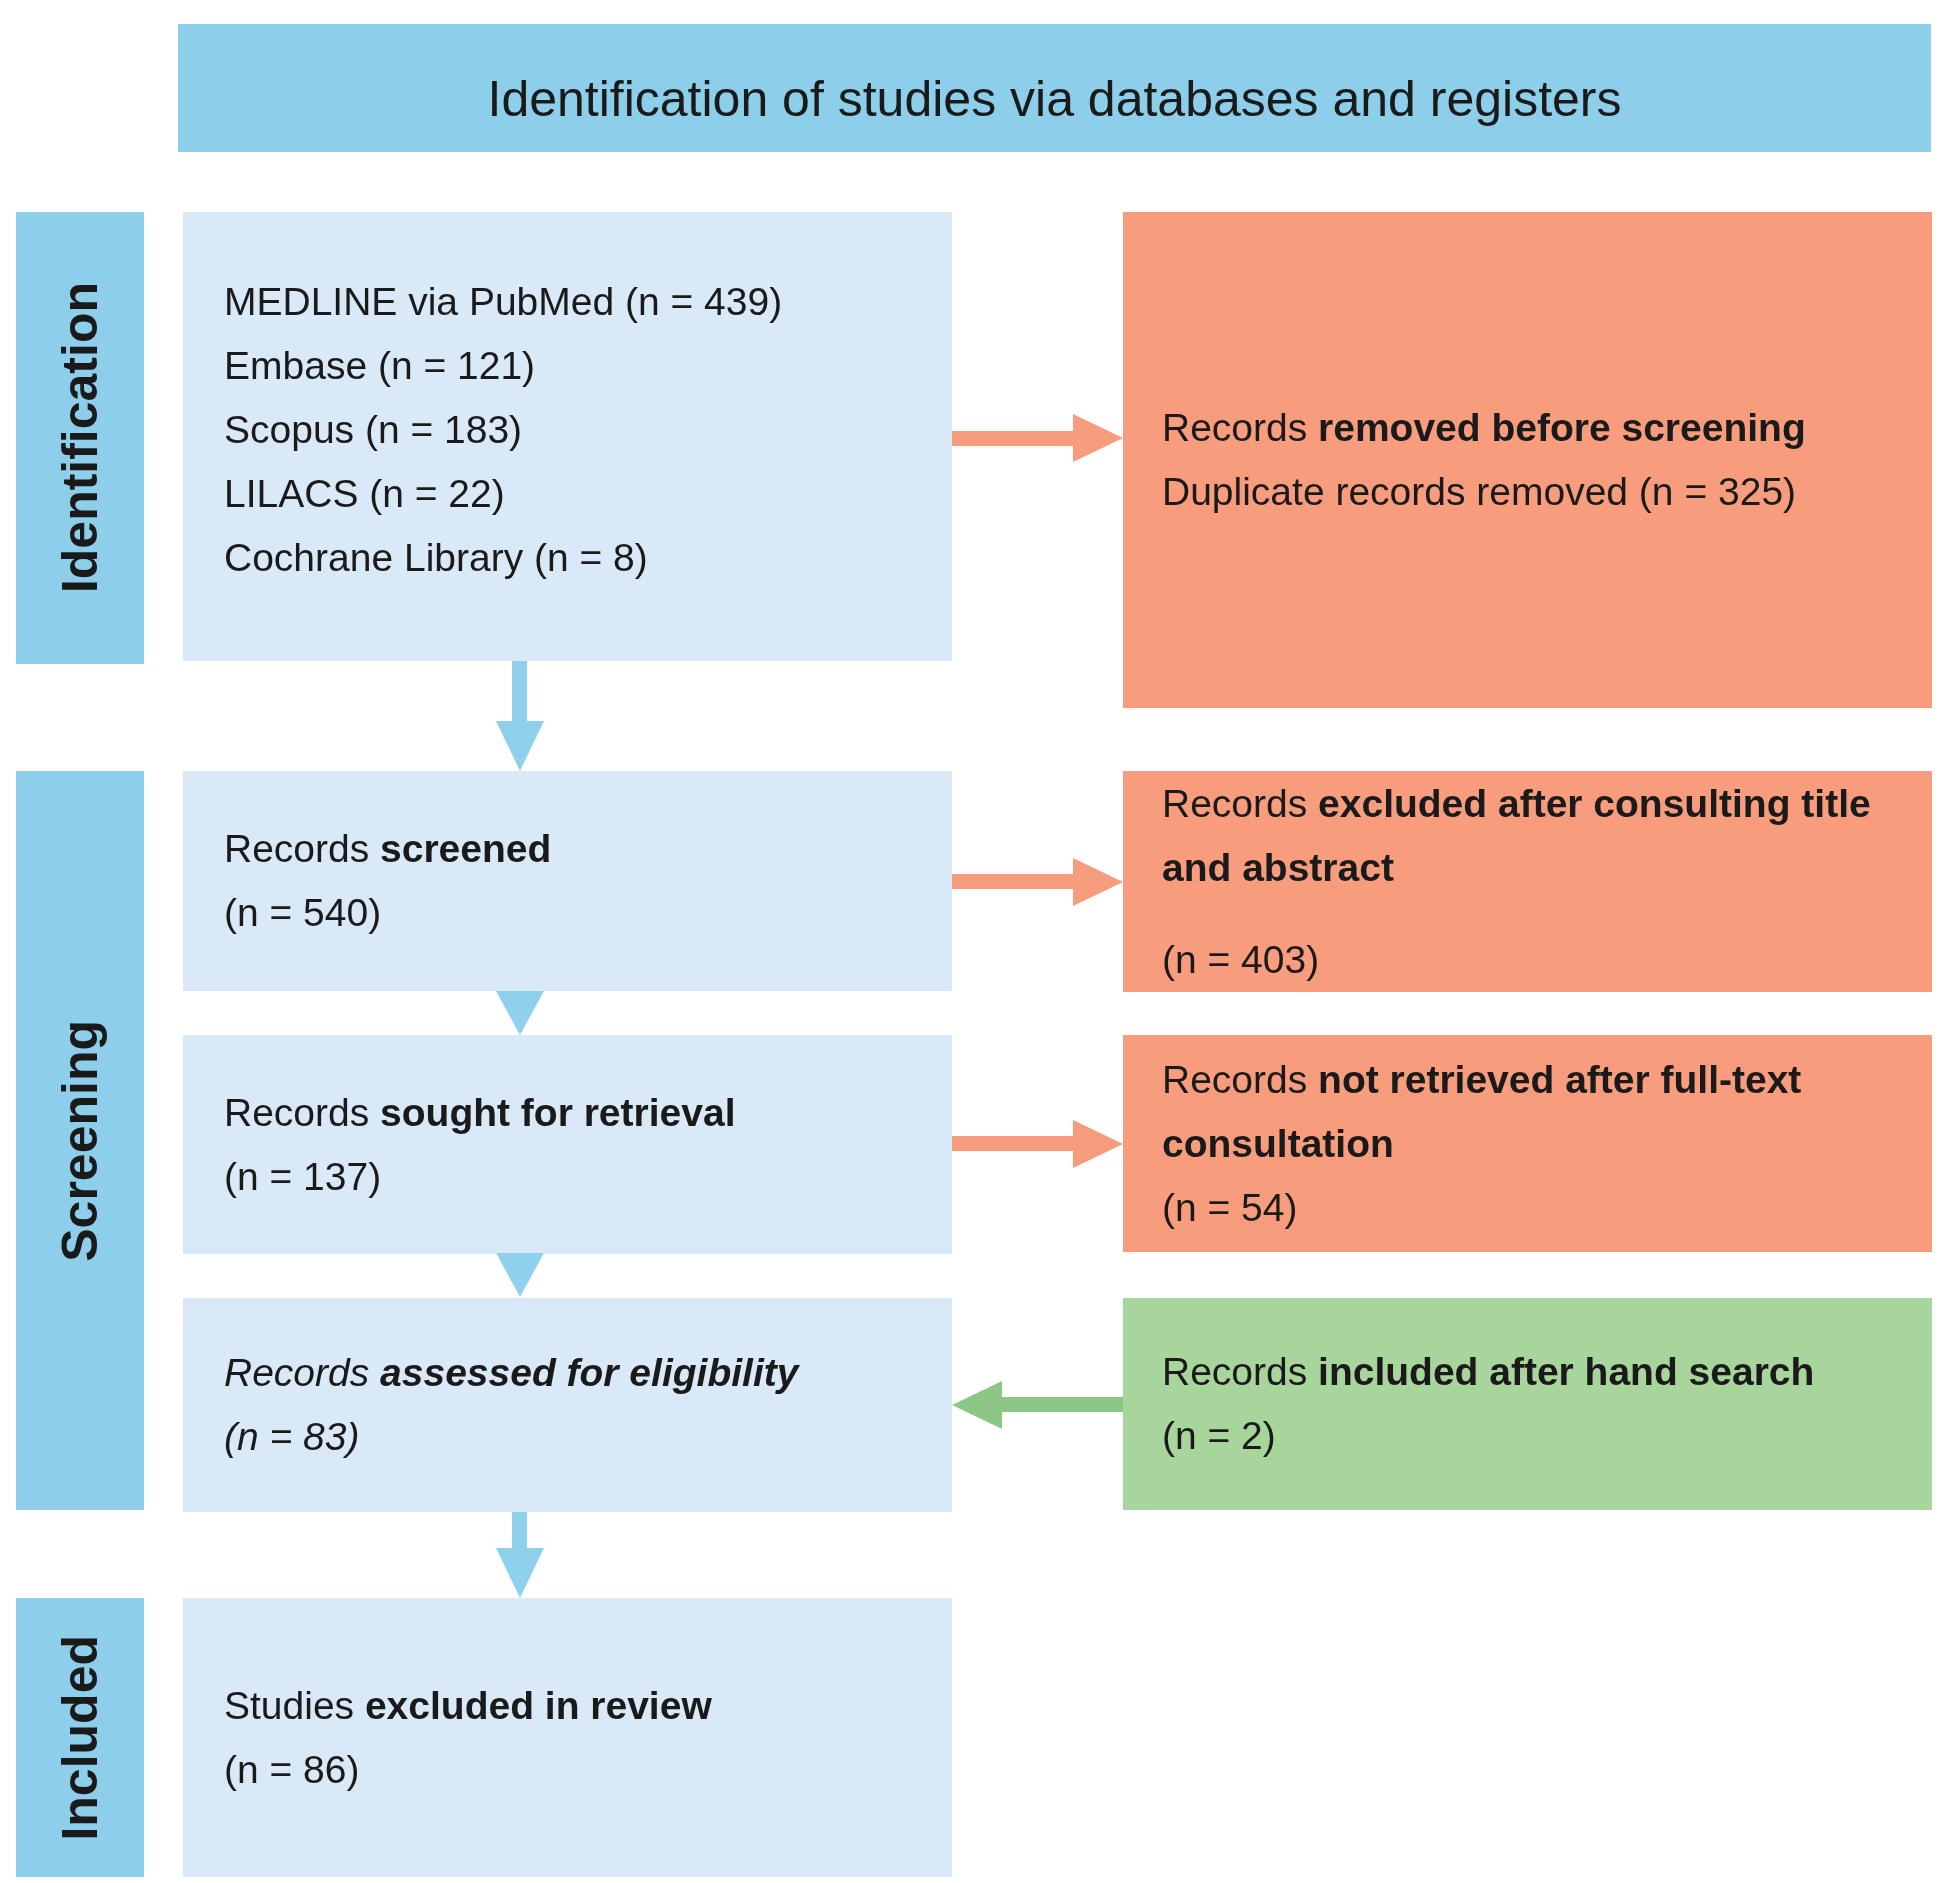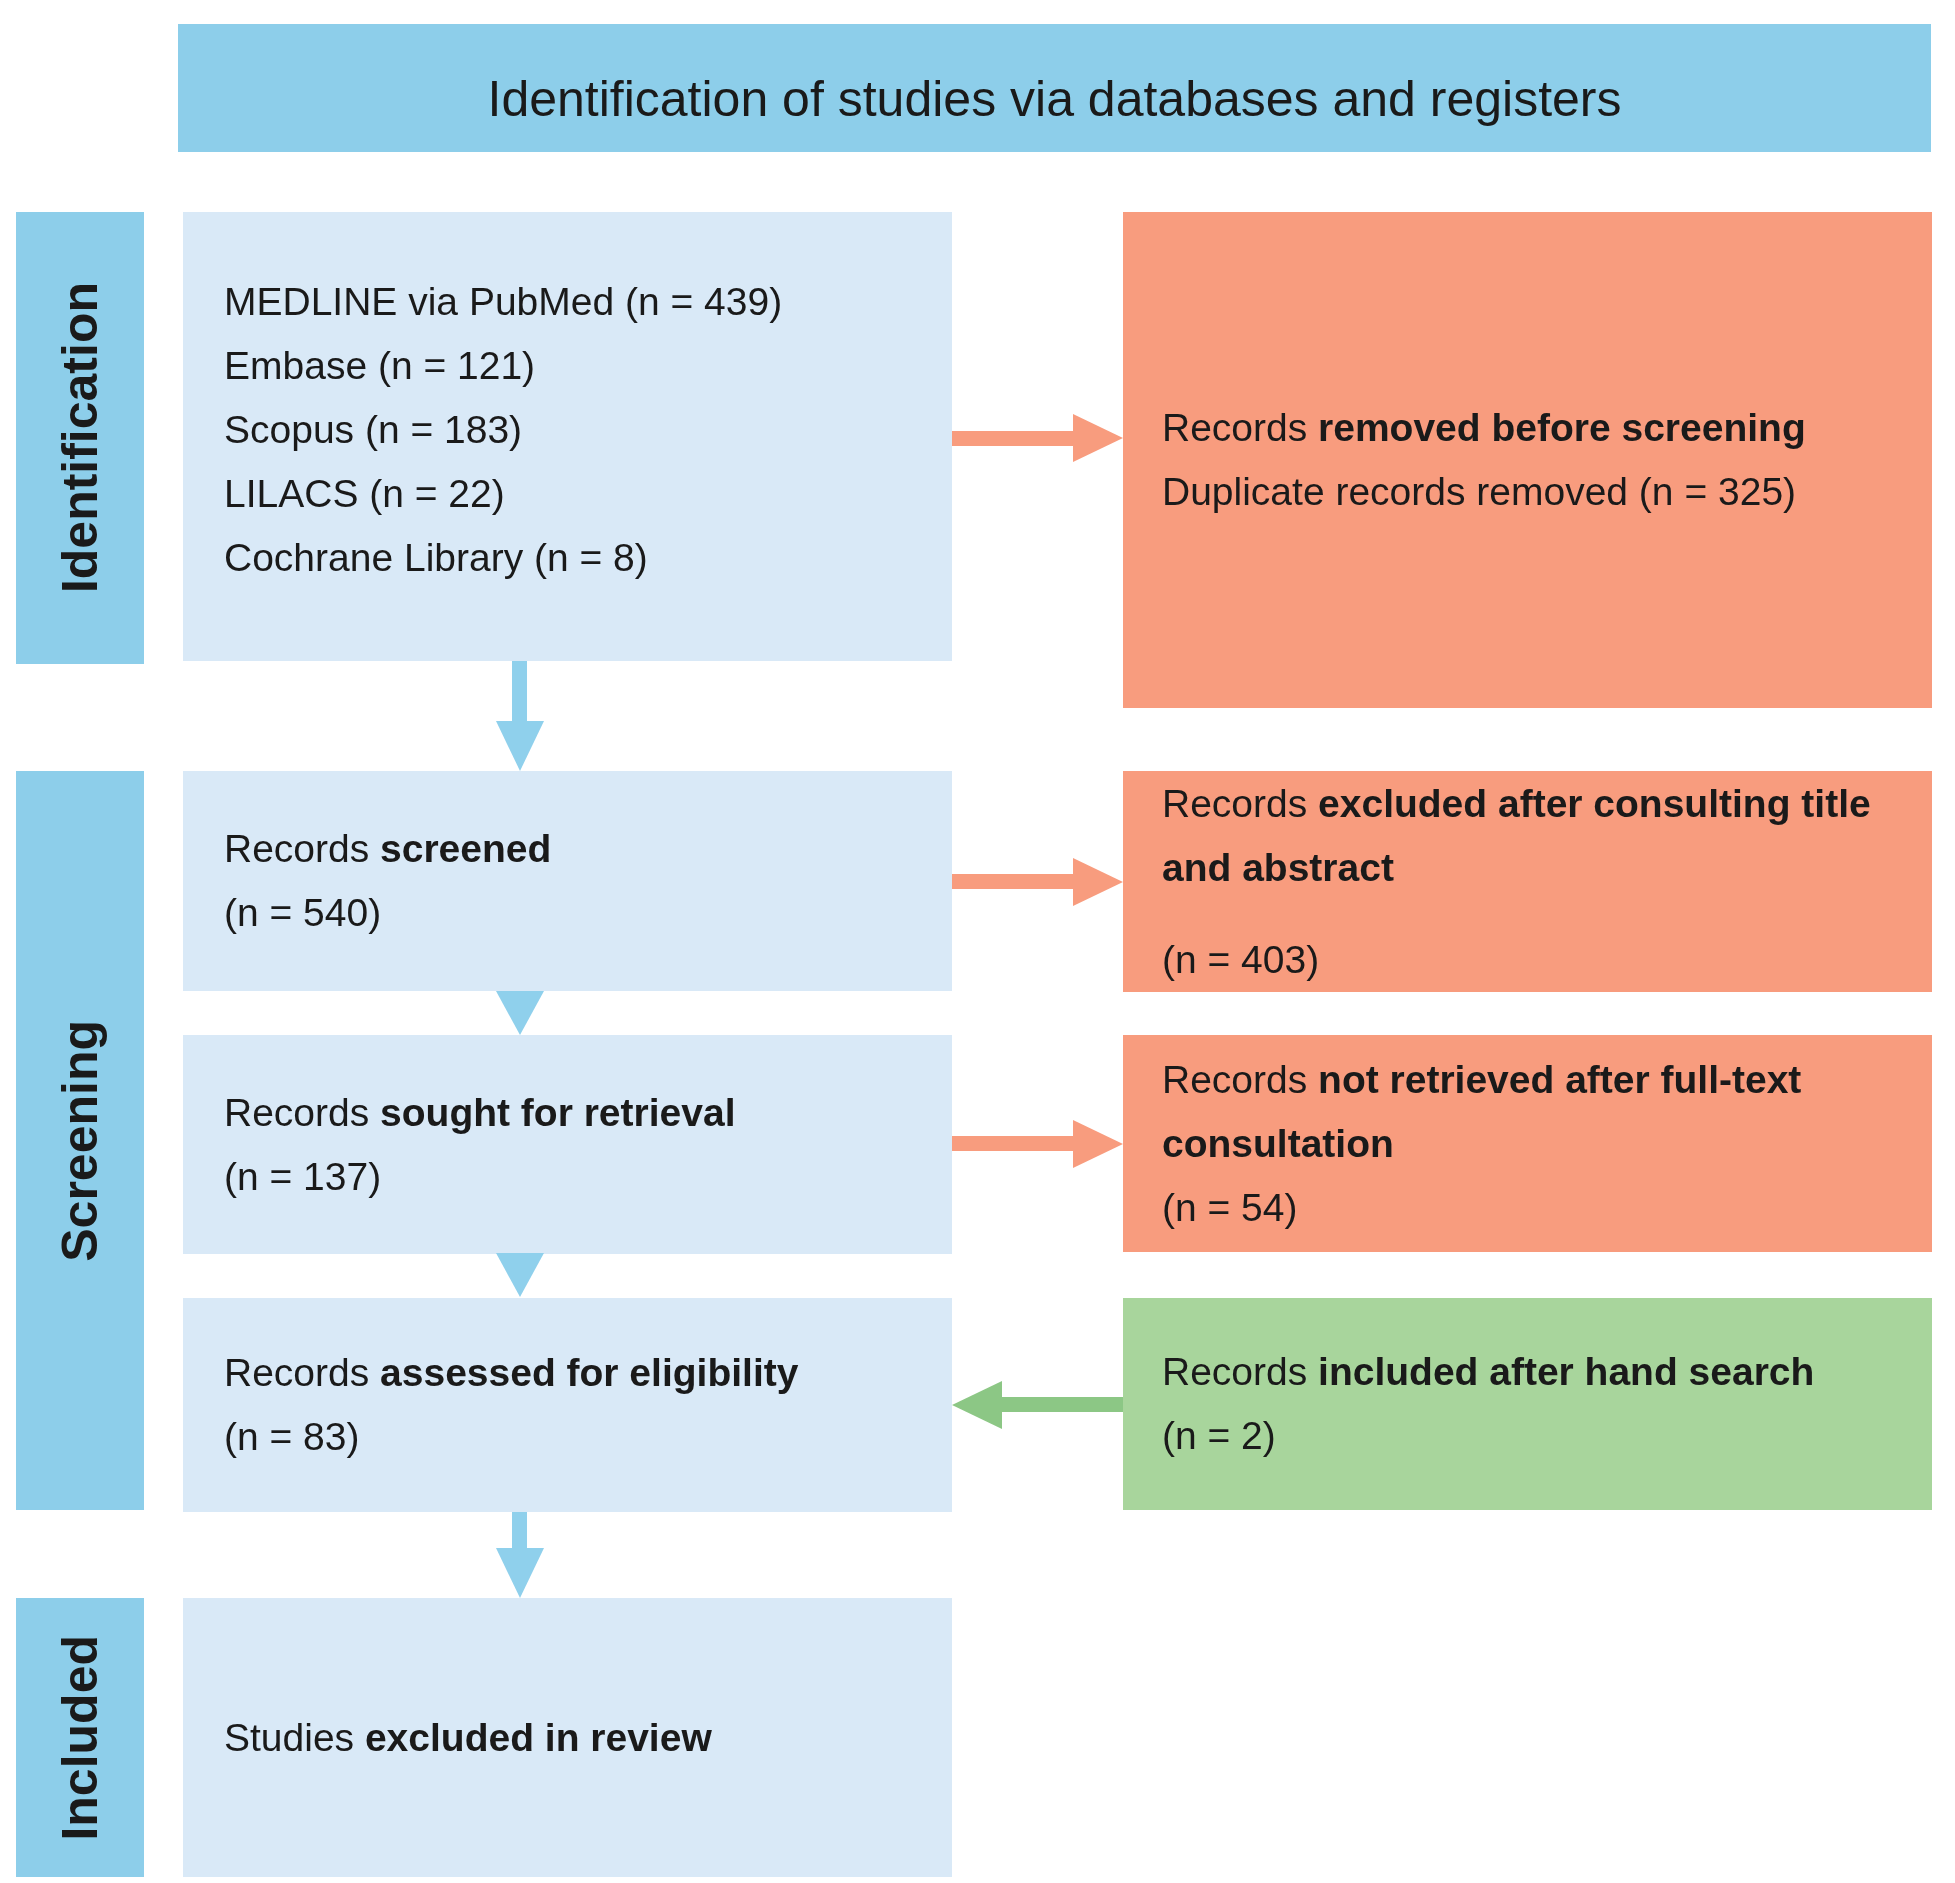--- a/index.html
+++ b/index.html
@@ -26,21 +26,21 @@
 
   
   .box{position:absolute;box-sizing:border-box;font-size:39px;line-height:64px;}
   .left-box{left:183px;width:769px;background:var(--box-blue);padding:0 44px 0 41px;
             display:flex;flex-direction:column;justify-content:center;}
   .right-box{left:1123px;width:809px;padding:0 38px 0 39px;
              display:flex;flex-direction:column;justify-content:center;}
   .b1{top:212px;height:449px;justify-content:flex-start;padding-top:58px;}
   .b2{top:771px;height:220px;}
   .b3{top:1035px;height:219px;}
-  .b4{top:1298px;height:214px;}
+  .b4{top:1298px;height:214px;font-style:italic;}
   .b5{top:1598px;height:279px;}
   .s1{top:212px;height:496px;background:var(--salmon);}
   .s2{top:771px;height:221px;background:var(--salmon);gap:28px;}
   .s3{top:1035px;height:217px;background:var(--salmon);}
   .g1{top:1298px;height:212px;background:var(--green);}
   .box p{margin:0;}
   .title{margin-bottom:55px;}
   .gap-top{margin-top:34px;}
   .count{margin-top:8.8px;}
 
@@ -95,20 +95,21 @@
     <p class="count">(n = 137)</p>
   </div>
 
   <div class="box left-box b4">
     <p><span>Records </span><strong>assessed for eligibility</strong></p>
     <p class="count">(n = 83)</p>
   </div>
 
   <div class="box left-box b5">
     <p><span>Studies </span><strong>excluded in review</strong></p>
+    <p class="count">(n = 86)</p>
   </div>
 
   <div class="box right-box s1">
     <p><span>Records </span><strong>removed before screening</strong></p>
     <p class="gap-top">Duplicate records removed (n = 325)</p>
   </div>
 
   <div class="box right-box s2">
     <p><span>Records </span><strong>excluded after consulting title and abstract</strong></p>
     <p class="count">(n = 403)</p>

